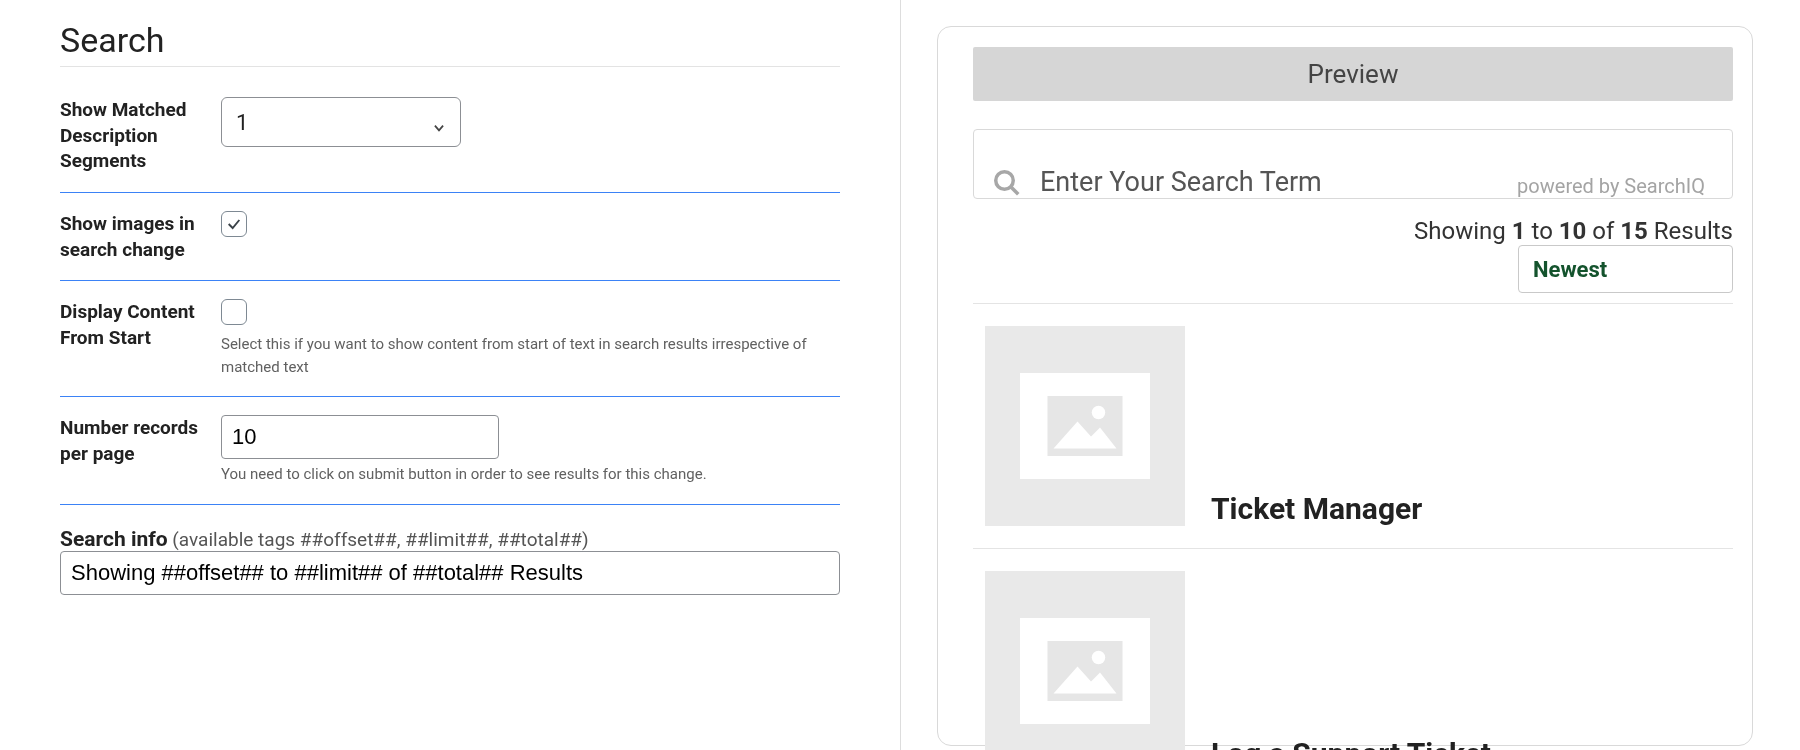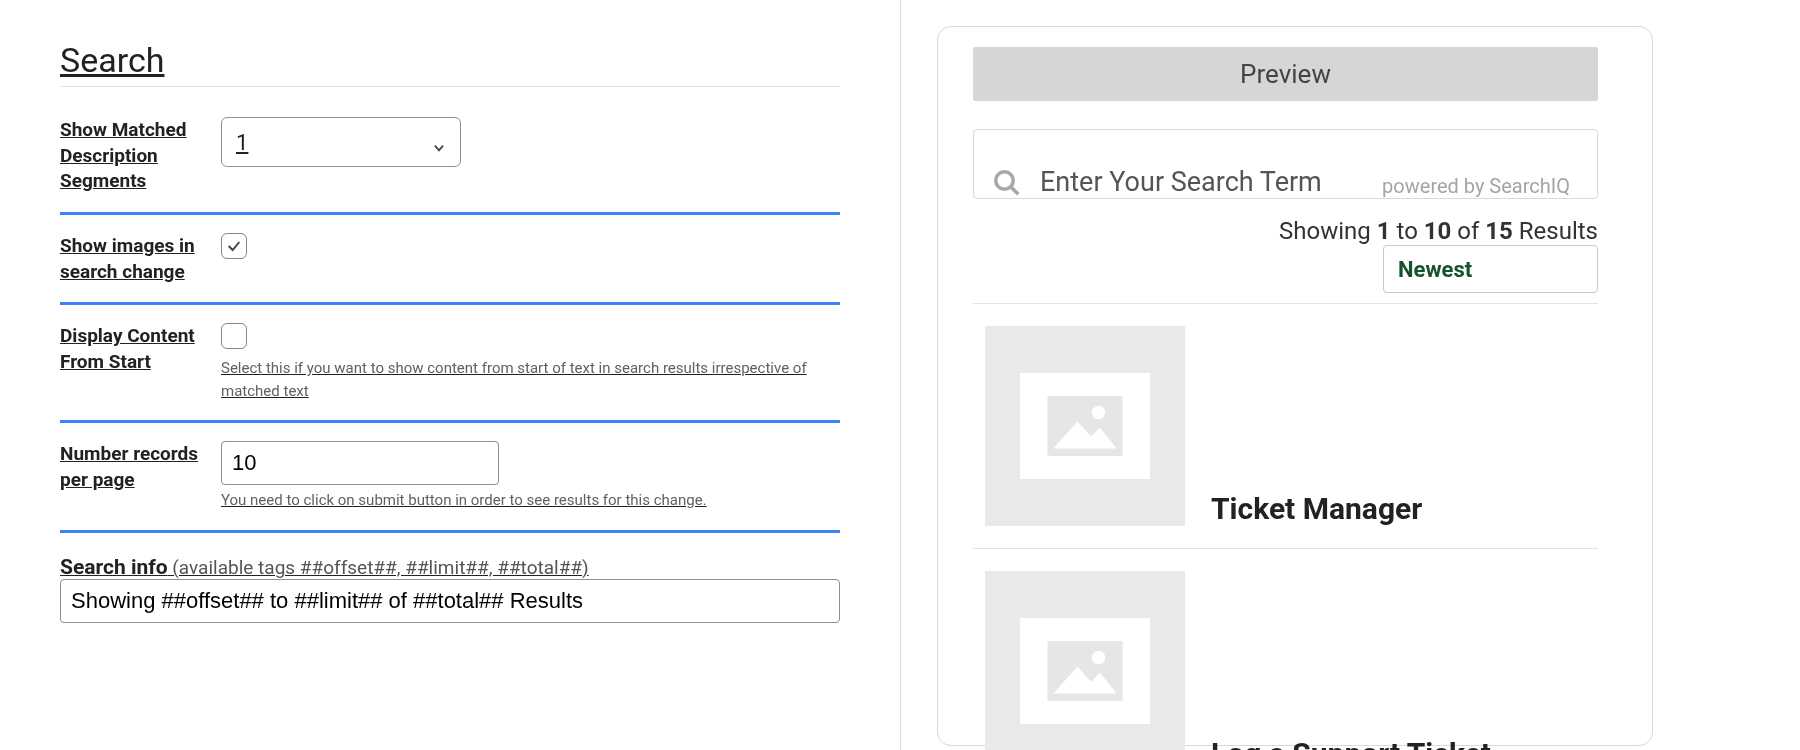--- a/index.html
+++ b/index.html
@@ -17,43 +17,42 @@
     overflow: hidden;
     position: relative;
   }
   .split {
     display: flex;
     width: 100%;
     height: 100%;
   }
   .left-pane {
     width: 900px;
-    padding: 40px 60px 0 60px;
-    text-decoration: underline;
+    padding: 20px 60px 0 60px;
   }
   .right-pane {
     width: 900px;
     position: relative;
     border-left: 1px solid #ddd;
     padding-top: 26px;
     padding-left: 36px;
   }
   
   .section-title {
     font-size: 34px;
     font-weight: 400;
     margin: 0 0 12px 0;
     padding-bottom: 6px;
     border-bottom: 1px solid #e3e3e3;
   }
   .form-row {
     display: flex;
     align-items: flex-start;
     padding: 18px 0;
-    border-bottom: 3px solid #3b82f6;
+    border-bottom: 1px solid #3b82f6;
     justify-content: flex-end;
   }
   .form-label-col {
     width: 161px;
     min-width: 161px;
     font-weight: 700;
     font-size: 19px;
     line-height: 1.35;
     padding-right: 10px;
   }
@@ -116,25 +115,25 @@
     display:inline;
   }
   .info-hint {
     font-size: 19px;
     font-weight: 400;
     color: #555;
   }
 
   
   .preview-card {
-    width: 716px;
+    width: 816px;
     border: 1px solid #d9d9d9;
     border-radius: 14px;
     background:#fff;
-    padding: 20px 54px 0 35px;
+    padding: 20px 19px 0 35px;
     height: 720px;
   }
   .preview-header {
     background: #d6d6d6;
     height: 54px;
     display:flex;
     align-items:center;
     justify-content:center;
     font-size: 26px;
     color:#444;

